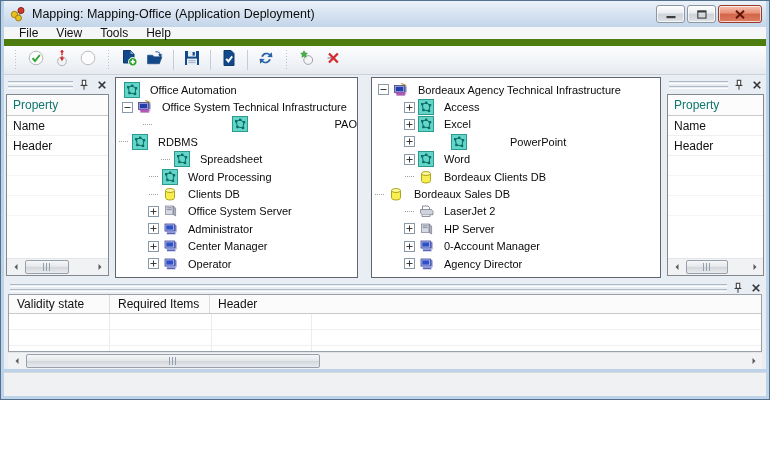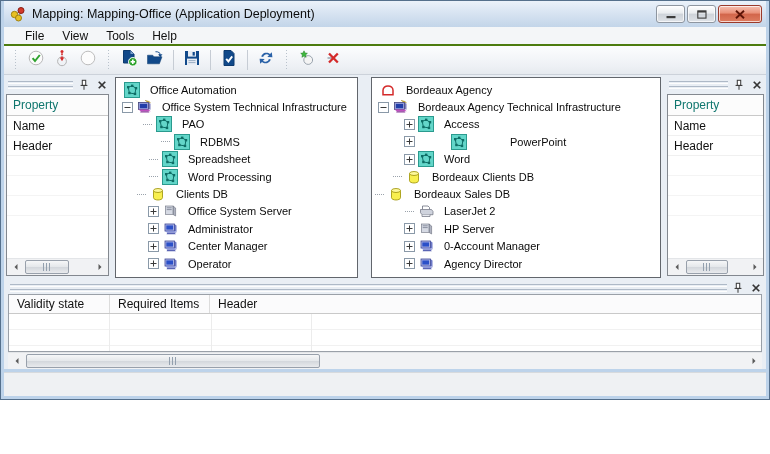--- a/index.html
+++ b/index.html
@@ -33,22 +33,22 @@
   }
   .win-btn.min,.win-btn.max{ width:29px; }
   .win-btn.close{
     width:44px; border-color:#9b3a2b;
     background:linear-gradient(180deg,#f6c1b2 0%,#e98f77 45%,#d2654a 50%,#de7c60 100%);
   }
 
   
   .menubar{
     height:19px; flex:0 0 19px; background:#f4f6f8;
-    border-bottom:2px solid #4d7c0f;
-    display:flex; align-items:center; padding-left:12px;
+    border-bottom:7px solid #4d7c0f;
+    display:flex; align-items:center; padding-left:6px;
   }
   .menu-item{ font-size:12px; color:#111; padding:2px 9px; cursor:default; }
 
   
   .toolbar{
     height:29px; flex:0 0 29px;
     background:linear-gradient(180deg,#fcfdfe 0%,#eef1f5 70%,#e6eaef 100%);
     border-bottom:1px solid #ccd2da;
     display:flex; align-items:center; padding:0 4px;
   }
@@ -338,55 +338,55 @@
               <path d="M12.5 3.5 l2 1.3 v6 l-2 -0.9 z" fill="#7d7dbd"></path>
               <path d="M9.2 1.4 l3.2 0.9 2 1.3 -3 -0.7 z" fill="#e8c832" stroke="#9a7d1a" stroke-width="0.5"></path>
               <rect x="2.5" y="3.5" width="10" height="7" fill="#9aa2dd" stroke="#44447a" stroke-width="0.8"></rect>
               <rect x="3.9" y="4.9" width="7.2" height="4.3" fill="#223ea8"></rect>
               <path d="M2.5 10.5 h10 l2.2 1.8 H4.7 z" fill="#c050c0"></path>
               <path d="M4.7 12.3 l-0.5 1.2 h9.2 l-0.9 -1.2 z" fill="#8a3a9a"></path>
             </svg>
           </span>
           <span class="tree-label">Office System Technical Infrastructure</span>
         </div>
-        <div class="tree-row" style="padding-left: 24px;">
+        <div class="tree-row" style="padding-left: 24px; justify-content: space-between;">
           <span class="tree-gutter">
             <span class="tree-stub"></span>
           </span>
           <span class="tree-icon">
             <svg viewBox="0 0 16 16">
               <rect x="0.5" y="0.5" width="15" height="15" fill="#63d6c9" stroke="#2a9a8e"></rect>
               <path d="M4.2 5.2 L8.2 3.8 L11.9 6.2 M4.2 5.2 L5.4 11 M11.9 6.2 L11 11.9 M5.4 11 L11 11.9" stroke="#0e6e66" fill="none"></path>
               <rect x="3" y="4" width="2.4" height="2.4" fill="#0e6e66"></rect>
               <rect x="7" y="2.6" width="2.4" height="2.4" fill="#0e6e66"></rect>
               <rect x="10.8" y="5" width="2.4" height="2.4" fill="#0e6e66"></rect>
               <rect x="4.2" y="9.8" width="2.4" height="2.4" fill="#0e6e66"></rect>
               <rect x="9.8" y="10.7" width="2.4" height="2.4" fill="#0e6e66"></rect>
             </svg>
           </span>
           <span class="tree-label">PAO</span>
         </div>
-        <div class="tree-row" style="padding-left: 30px; margin-left: 12px;">
+        <div class="tree-row" style="">
           <span class="tree-gutter">
             <span class="tree-stub"></span>
           </span>
           <span class="tree-icon">
             <svg viewBox="0 0 16 16">
               <rect x="0.5" y="0.5" width="15" height="15" fill="#63d6c9" stroke="#2a9a8e"></rect>
               <path d="M4.2 5.2 L8.2 3.8 L11.9 6.2 M4.2 5.2 L5.4 11 M11.9 6.2 L11 11.9 M5.4 11 L11 11.9" stroke="#0e6e66" fill="none"></path>
               <rect x="3" y="4" width="2.4" height="2.4" fill="#0e6e66"></rect>
               <rect x="7" y="2.6" width="2.4" height="2.4" fill="#0e6e66"></rect>
               <rect x="10.8" y="5" width="2.4" height="2.4" fill="#0e6e66"></rect>
               <rect x="4.2" y="9.8" width="2.4" height="2.4" fill="#0e6e66"></rect>
               <rect x="9.8" y="10.7" width="2.4" height="2.4" fill="#0e6e66"></rect>
             </svg>
           </span>
           <span class="tree-label">RDBMS</span>
         </div>
-        <div class="tree-row" style="padding-left: 30px;">
+        <div class="tree-row" style="padding-left: 42px;">
           <span class="tree-gutter">
             <span class="tree-stub"></span>
           </span>
           <span class="tree-icon">
             <svg viewBox="0 0 16 16">
               <rect x="0.5" y="0.5" width="15" height="15" fill="#63d6c9" stroke="#2a9a8e"></rect>
               <path d="M4.2 5.2 L8.2 3.8 L11.9 6.2 M4.2 5.2 L5.4 11 M11.9 6.2 L11 11.9 M5.4 11 L11 11.9" stroke="#0e6e66" fill="none"></path>
               <rect x="3" y="4" width="2.4" height="2.4" fill="#0e6e66"></rect>
               <rect x="7" y="2.6" width="2.4" height="2.4" fill="#0e6e66"></rect>
               <rect x="10.8" y="5" width="2.4" height="2.4" fill="#0e6e66"></rect>
@@ -406,21 +406,21 @@
               <path d="M4.2 5.2 L8.2 3.8 L11.9 6.2 M4.2 5.2 L5.4 11 M11.9 6.2 L11 11.9 M5.4 11 L11 11.9" stroke="#0e6e66" fill="none"></path>
               <rect x="3" y="4" width="2.4" height="2.4" fill="#0e6e66"></rect>
               <rect x="7" y="2.6" width="2.4" height="2.4" fill="#0e6e66"></rect>
               <rect x="10.8" y="5" width="2.4" height="2.4" fill="#0e6e66"></rect>
               <rect x="4.2" y="9.8" width="2.4" height="2.4" fill="#0e6e66"></rect>
               <rect x="9.8" y="10.7" width="2.4" height="2.4" fill="#0e6e66"></rect>
             </svg>
           </span>
           <span class="tree-label">Word Processing</span>
         </div>
-        <div class="tree-row" style="padding-left: 18px;">
+        <div class="tree-row" style="padding-left: 30px;">
           <span class="tree-gutter">
             <span class="tree-stub"></span>
           </span>
           <span class="tree-icon">
             <svg viewBox="0 0 16 16">
               <path d="M3.5 4.5 v7.2 c0 1.3 2 2.3 4.5 2.3 s4.5 -1 4.5 -2.3 V4.5" fill="#f8ef4e" stroke="#9a8f00" stroke-width="0.8"></path>
               <ellipse cx="8" cy="4.5" rx="4.5" ry="2" fill="#fdf89a" stroke="#9a8f00" stroke-width="0.8"></ellipse>
             </svg>
           </span>
           <span class="tree-label">Clients DB</span>
@@ -496,28 +496,20 @@
               <rect x="4.3" y="4.4" width="6.8" height="4.2" fill="#2b50c8"></rect>
               <path d="M3 10 h9.5 l2.2 1.8 H5.2 z" fill="#8893d8"></path>
               <path d="M5.2 11.8 l-0.6 1.4 h9.2 l-1 -1.4 z" fill="#5a64b4"></path>
             </svg>
           </span>
           <span class="tree-label">Operator</span>
         </div>
       </div>
 
     <div class="treebox right-tree" id="right-tree">
-        <div class="tree-row" style="padding-left: 6px;">
-          <span class="tree-icon">
-            <svg viewBox="0 0 16 16">
-              <path d="M3 12.7 v-4.4 c0 -2.6 2.2 -4.3 5 -4.3 s5 1.7 5 4.3 v4.4 z" fill="#ffffff" stroke="#d42a2a" stroke-width="1.5"></path>
-            </svg>
-          </span>
-          <span class="tree-label">Bordeaux Agency</span>
-        </div>
         <div class="tree-row" style="padding-left: 4px;">
           <span class="tree-gutter">
             <svg viewBox="0 0 11 11">
               <rect x="0.5" y="0.5" width="10" height="10" fill="#ffffff" stroke="#8a99a8"></rect>
               <line x1="2.5" y1="5.5" x2="8.5" y2="5.5" stroke="#3a3a3a"></line>
             </svg>
           </span>
           <span class="tree-icon">
             <svg viewBox="0 0 16 16">
               <path d="M12.5 3.5 l2 1.3 v6 l-2 -0.9 z" fill="#7d7dbd"></path>
@@ -544,63 +536,84 @@
               <path d="M4.2 5.2 L8.2 3.8 L11.9 6.2 M4.2 5.2 L5.4 11 M11.9 6.2 L11 11.9 M5.4 11 L11 11.9" stroke="#0e6e66" fill="none"></path>
               <rect x="3" y="4" width="2.4" height="2.4" fill="#0e6e66"></rect>
               <rect x="7" y="2.6" width="2.4" height="2.4" fill="#0e6e66"></rect>
               <rect x="10.8" y="5" width="2.4" height="2.4" fill="#0e6e66"></rect>
               <rect x="4.2" y="9.8" width="2.4" height="2.4" fill="#0e6e66"></rect>
               <rect x="9.8" y="10.7" width="2.4" height="2.4" fill="#0e6e66"></rect>
             </svg>
           </span>
           <span class="tree-label">Access</span>
         </div>
-        <div class="tree-row" style="padding-left: 30px; gap: 33px;">
+        <div class="tree-row" style="padding-left: 30px;">
           <span class="tree-gutter">
             <svg viewBox="0 0 11 11">
               <rect x="0.5" y="0.5" width="10" height="10" fill="#ffffff" stroke="#8a99a8"></rect>
               <line x1="2.5" y1="5.5" x2="8.5" y2="5.5" stroke="#3a3a3a"></line>
               <line x1="5.5" y1="2.5" x2="5.5" y2="8.5" stroke="#3a3a3a"></line>
             </svg>
           </span>
           <span class="tree-icon">
             <svg viewBox="0 0 16 16">
               <rect x="0.5" y="0.5" width="15" height="15" fill="#63d6c9" stroke="#2a9a8e"></rect>
               <path d="M4.2 5.2 L8.2 3.8 L11.9 6.2 M4.2 5.2 L5.4 11 M11.9 6.2 L11 11.9 M5.4 11 L11 11.9" stroke="#0e6e66" fill="none"></path>
               <rect x="3" y="4" width="2.4" height="2.4" fill="#0e6e66"></rect>
               <rect x="7" y="2.6" width="2.4" height="2.4" fill="#0e6e66"></rect>
               <rect x="10.8" y="5" width="2.4" height="2.4" fill="#0e6e66"></rect>
               <rect x="4.2" y="9.8" width="2.4" height="2.4" fill="#0e6e66"></rect>
               <rect x="9.8" y="10.7" width="2.4" height="2.4" fill="#0e6e66"></rect>
             </svg>
           </span>
-          <span class="tree-label">PowerPoint</span>
-        </div>
-        <div class="tree-row" style="padding-left: 30px;">
+          <span class="tree-label">Excel</span>
+        </div>
+        <div class="tree-row" style="padding-left: 30px; gap: 33px;">
           <span class="tree-gutter">
             <svg viewBox="0 0 11 11">
               <rect x="0.5" y="0.5" width="10" height="10" fill="#ffffff" stroke="#8a99a8"></rect>
               <line x1="2.5" y1="5.5" x2="8.5" y2="5.5" stroke="#3a3a3a"></line>
               <line x1="5.5" y1="2.5" x2="5.5" y2="8.5" stroke="#3a3a3a"></line>
             </svg>
           </span>
           <span class="tree-icon">
             <svg viewBox="0 0 16 16">
               <rect x="0.5" y="0.5" width="15" height="15" fill="#63d6c9" stroke="#2a9a8e"></rect>
               <path d="M4.2 5.2 L8.2 3.8 L11.9 6.2 M4.2 5.2 L5.4 11 M11.9 6.2 L11 11.9 M5.4 11 L11 11.9" stroke="#0e6e66" fill="none"></path>
               <rect x="3" y="4" width="2.4" height="2.4" fill="#0e6e66"></rect>
               <rect x="7" y="2.6" width="2.4" height="2.4" fill="#0e6e66"></rect>
               <rect x="10.8" y="5" width="2.4" height="2.4" fill="#0e6e66"></rect>
               <rect x="4.2" y="9.8" width="2.4" height="2.4" fill="#0e6e66"></rect>
               <rect x="9.8" y="10.7" width="2.4" height="2.4" fill="#0e6e66"></rect>
             </svg>
           </span>
+          <span class="tree-label">PowerPoint</span>
+        </div>
+        <div class="tree-row" style="padding-left: 30px;">
+          <span class="tree-gutter">
+            <svg viewBox="0 0 11 11">
+              <rect x="0.5" y="0.5" width="10" height="10" fill="#ffffff" stroke="#8a99a8"></rect>
+              <line x1="2.5" y1="5.5" x2="8.5" y2="5.5" stroke="#3a3a3a"></line>
+              <line x1="5.5" y1="2.5" x2="5.5" y2="8.5" stroke="#3a3a3a"></line>
+            </svg>
+          </span>
+          <span class="tree-icon">
+            <svg viewBox="0 0 16 16">
+              <rect x="0.5" y="0.5" width="15" height="15" fill="#63d6c9" stroke="#2a9a8e"></rect>
+              <path d="M4.2 5.2 L8.2 3.8 L11.9 6.2 M4.2 5.2 L5.4 11 M11.9 6.2 L11 11.9 M5.4 11 L11 11.9" stroke="#0e6e66" fill="none"></path>
+              <rect x="3" y="4" width="2.4" height="2.4" fill="#0e6e66"></rect>
+              <rect x="7" y="2.6" width="2.4" height="2.4" fill="#0e6e66"></rect>
+              <rect x="10.8" y="5" width="2.4" height="2.4" fill="#0e6e66"></rect>
+              <rect x="4.2" y="9.8" width="2.4" height="2.4" fill="#0e6e66"></rect>
+              <rect x="9.8" y="10.7" width="2.4" height="2.4" fill="#0e6e66"></rect>
+            </svg>
+          </span>
           <span class="tree-label">Word</span>
         </div>
-        <div class="tree-row" style="padding-left: 18px;">
+        <div class="tree-row" style="padding-left: 30px;">
           <span class="tree-gutter">
             <span class="tree-stub"></span>
           </span>
           <span class="tree-icon">
             <svg viewBox="0 0 16 16">
               <path d="M3.5 4.5 v7.2 c0 1.3 2 2.3 4.5 2.3 s4.5 -1 4.5 -2.3 V4.5" fill="#f8ef4e" stroke="#9a8f00" stroke-width="0.8"></path>
               <ellipse cx="8" cy="4.5" rx="4.5" ry="2" fill="#fdf89a" stroke="#9a8f00" stroke-width="0.8"></ellipse>
             </svg>
           </span>
           <span class="tree-label">Bordeaux Clients DB</span>

